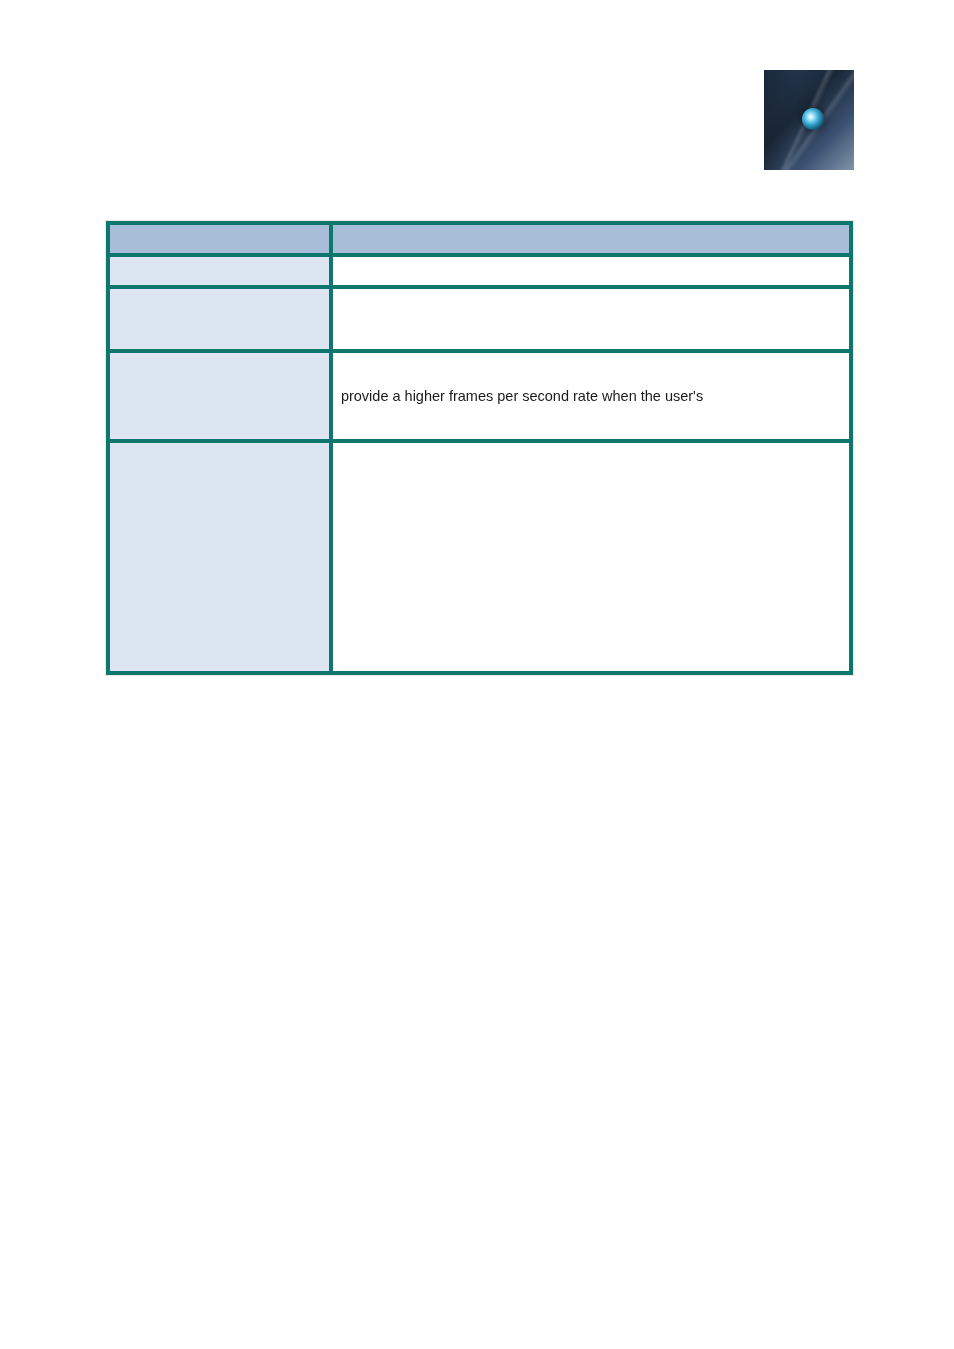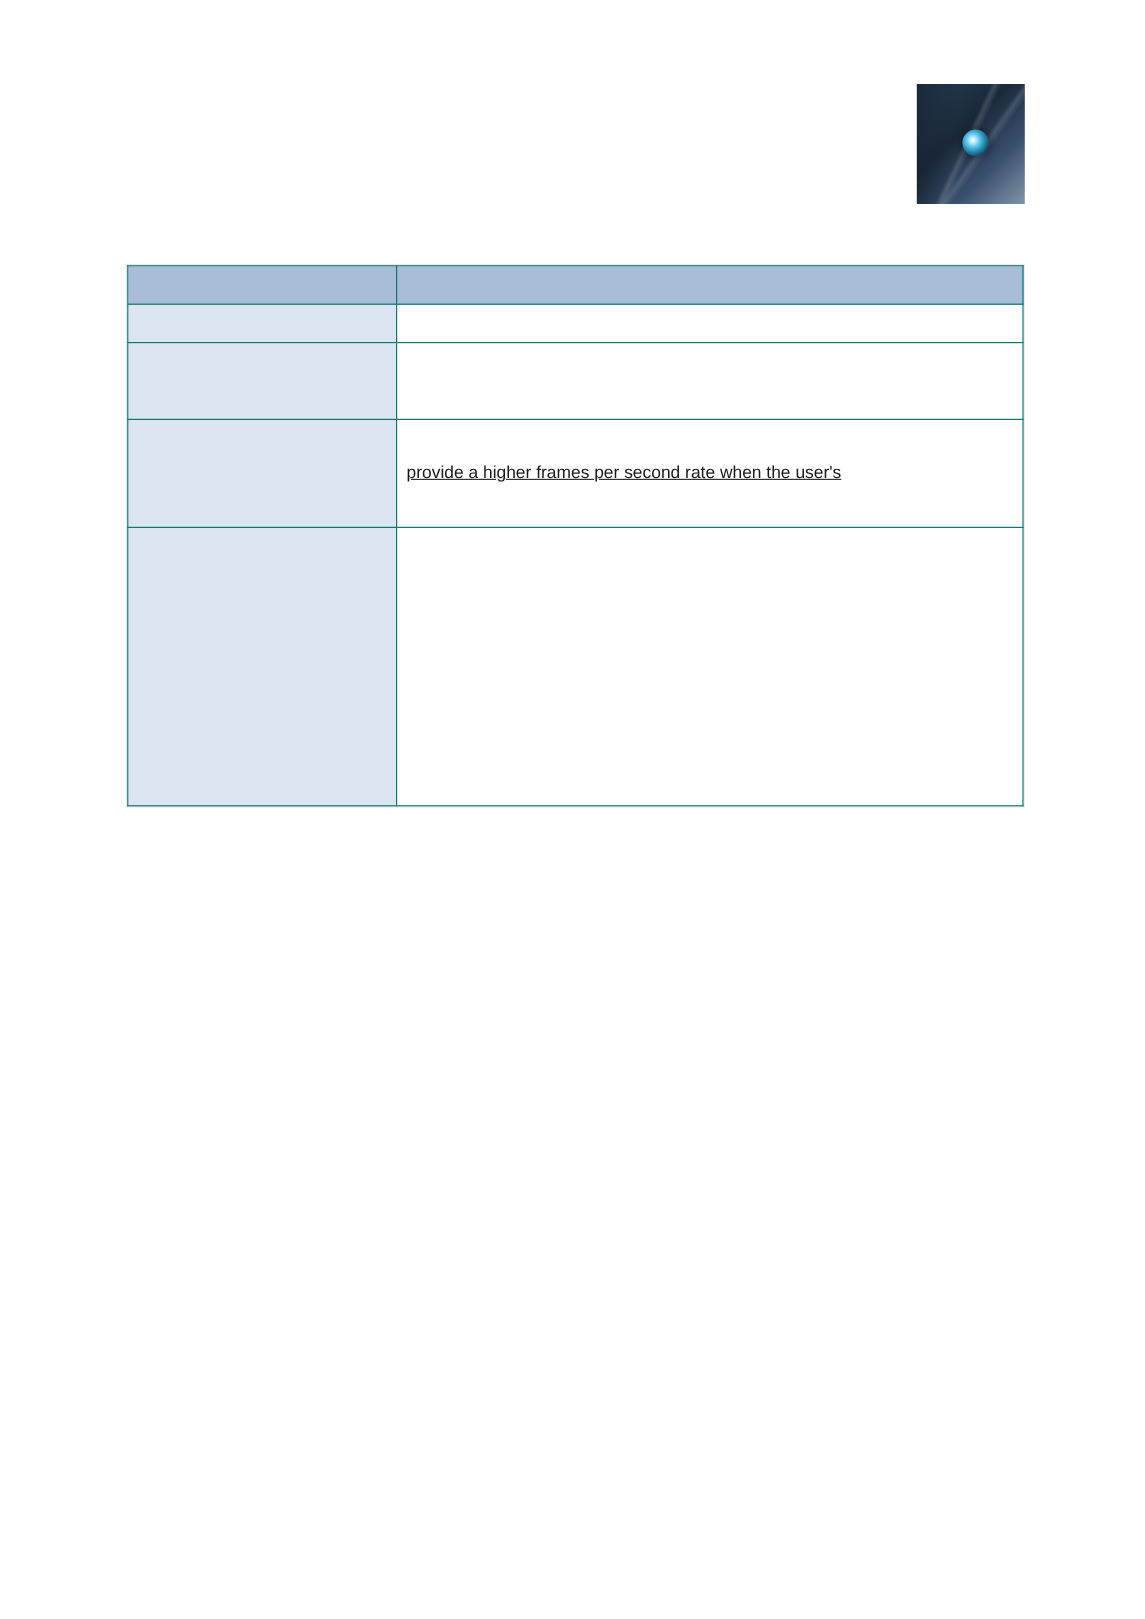--- a/index.html
+++ b/index.html
@@ -49,25 +49,24 @@
       top: 220px;
       left: 105px;
       right: 100px;
       border: 1px solid #e8e8e8;
     }
     table {
       width: 100%;
       border-collapse: collapse;
     }
     td {
-      border: 1px solid #0f766e;
+      border: 4px solid #0f766e;
       vertical-align: top;
       font-size: 14px;
       color: #333;
-      text-decoration: underline;
     }
     .header-row td {
       background: #a7bdd8;
       height: 32px;
     }
     .col-left {
       width: 30%;
       background: #dbe6f2;
     }
     .col-right {

